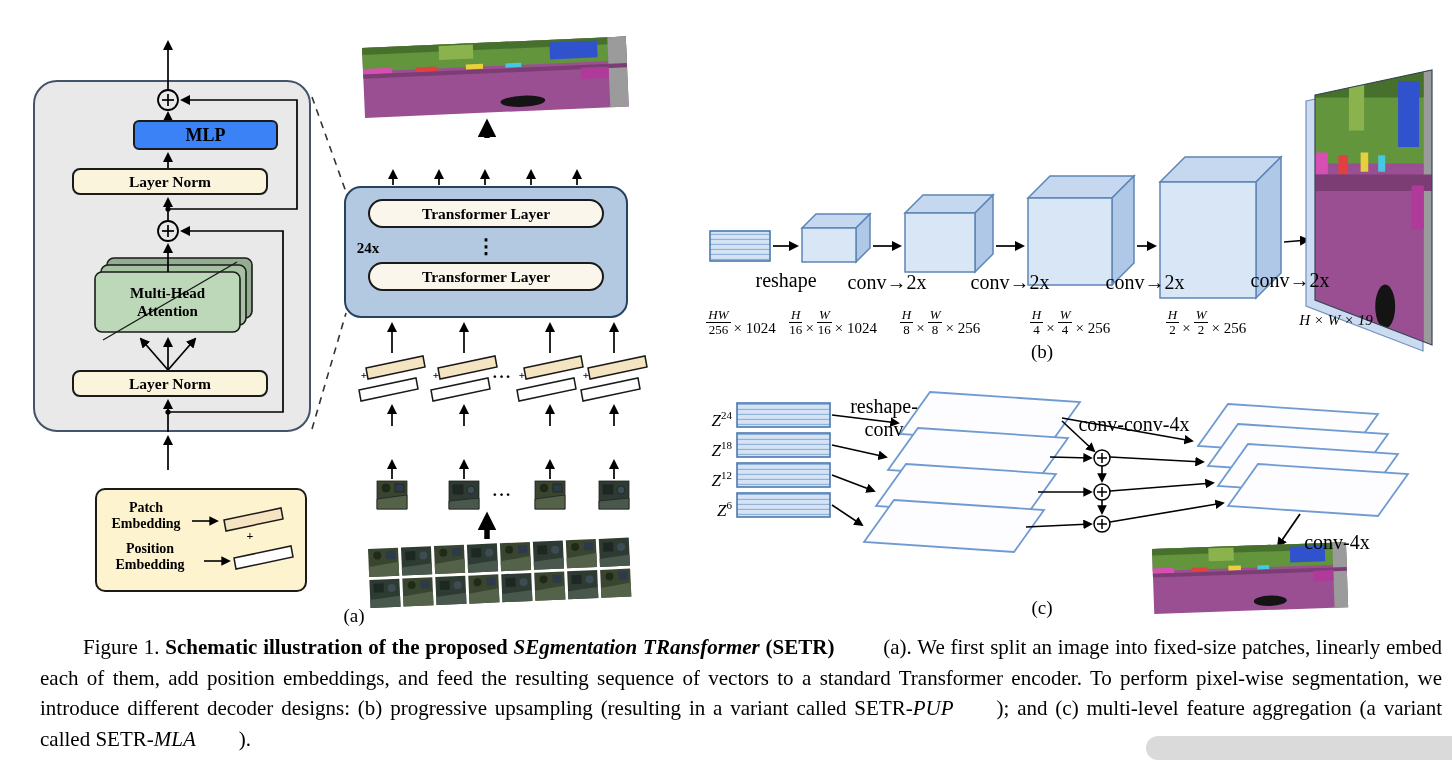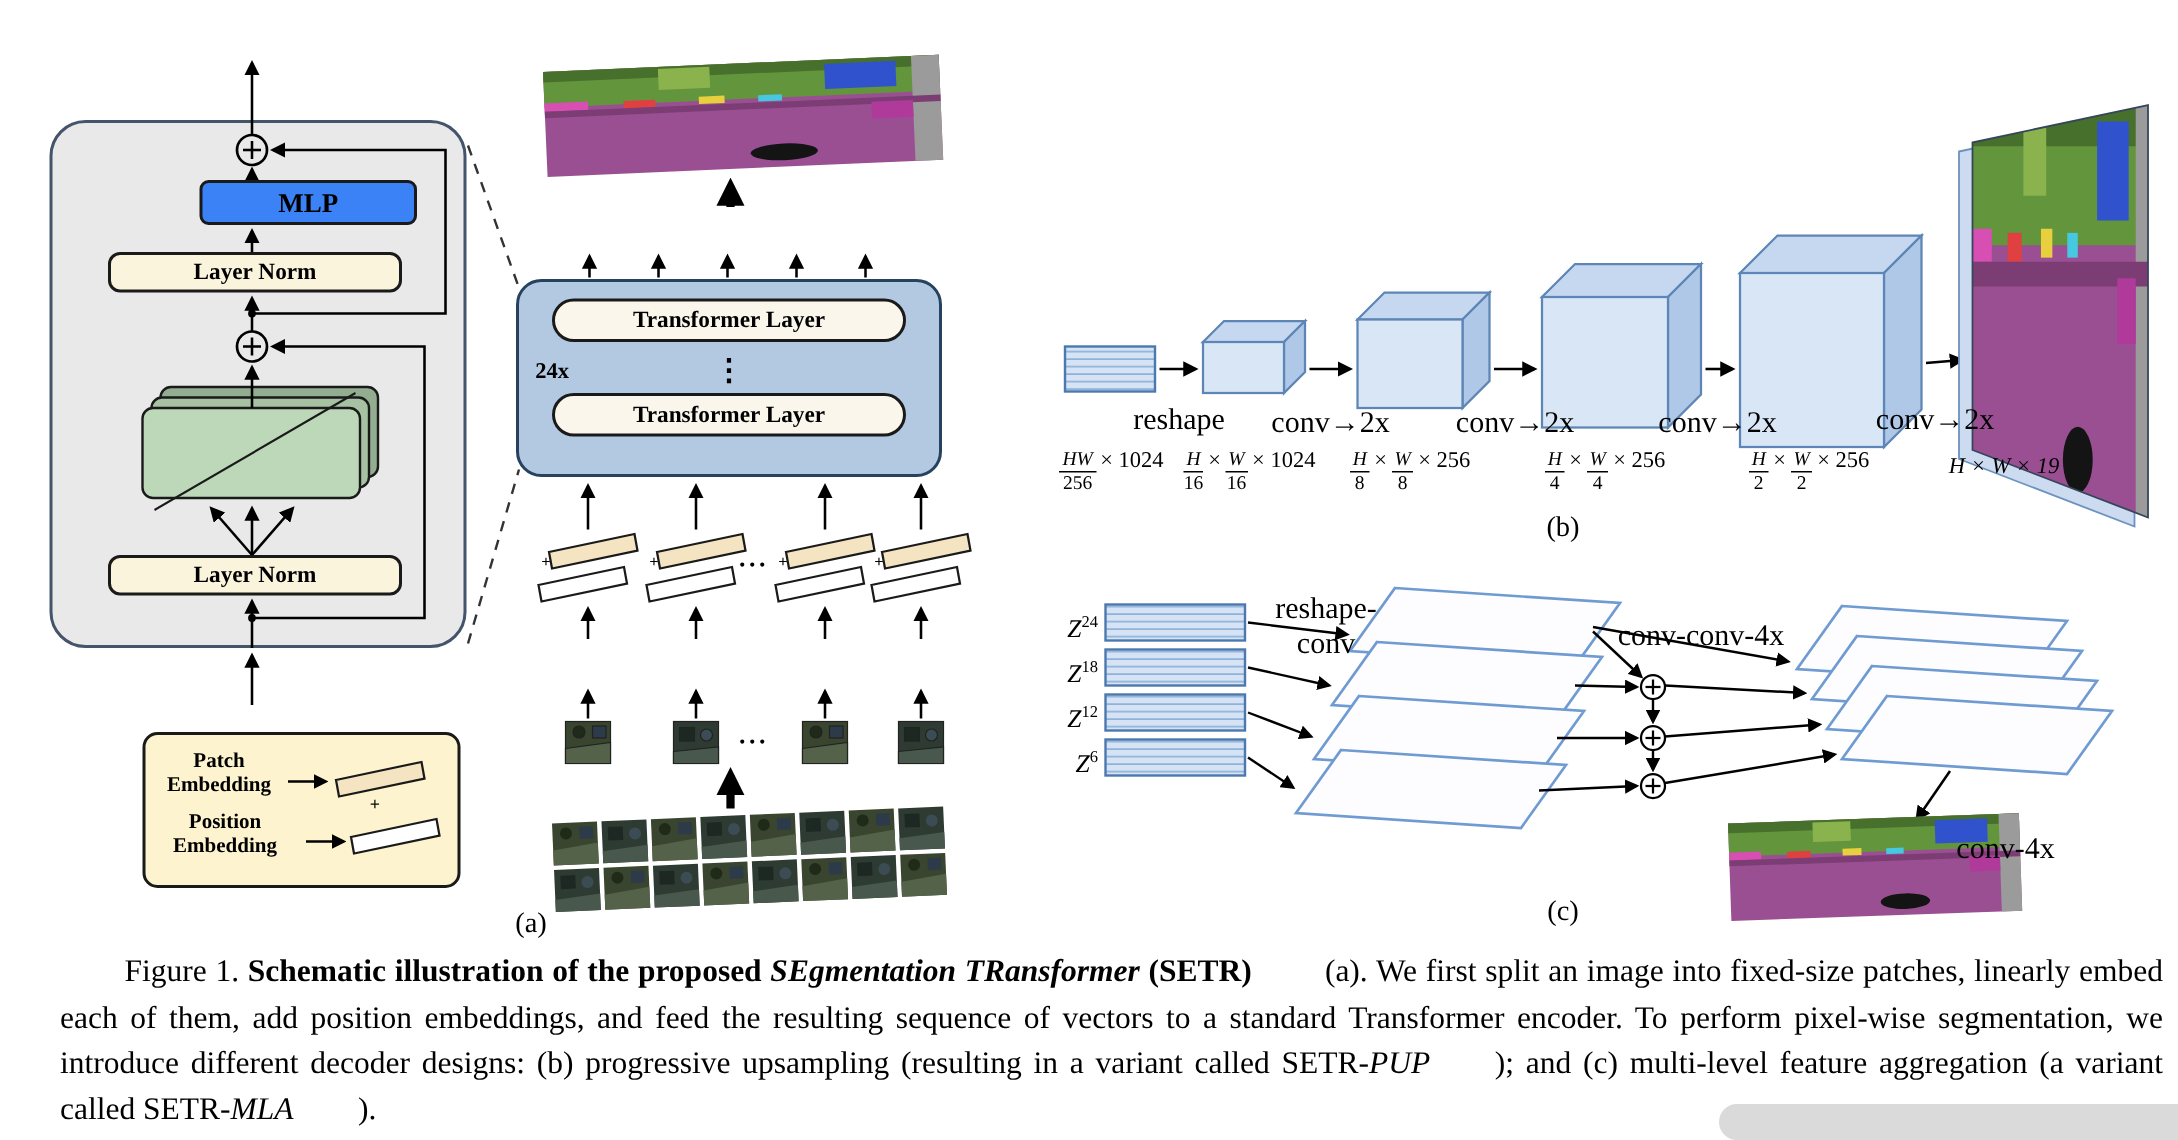--- a/index.html
+++ b/index.html
@@ -32,21 +32,21 @@
     background:#faf6ec; border:2px solid #1a1a1a; border-radius:15px;
     font-weight:bold; font-size:15.5px;
   }
   .lbl-b { font-weight:bold; }
   .small-label { font-size:20px;margin-top:20px; }
   .panel-letter { font-size:19px; }
   .legend-text { font-size:14px; font-weight:bold; line-height:16px; text-align:center; }
   .dots-v { font-size:20px; font-weight:bold; }
   .dots-h { font-size:17px; font-weight:bold; letter-spacing:1px; }
   .plus-sm { font-size:11px; font-weight:bold; }
-  .dim { font-size:15px; display:flex; align-items:flex-start; justify-content:center; gap:3px; }
+  .dim { font-size:15px; display:flex; align-items:flex-end; justify-content:center; gap:3px; }
   .frac { display:inline-flex; flex-direction:column; align-items:center; line-height:1.05; font-size:13px; }
   .frac .top { border-bottom:1px solid #000; padding:0 2px 1px; }
   .it { font-style:italic; }
   .zlab { font-size:17px; line-height:24px; text-align:right; }
   .zlab sup { font-size:11px; }
   .caption { font-size:21px; line-height:30.5px; text-align:justify; }
   .run-normal { font-weight:normal;margin-left:43px; }
   .run-bold { font-weight:bold; }
   .run-italic { font-style:italic; }
   .run-bolditalic { font-weight:bold; font-style:italic; }
@@ -326,20 +326,24 @@
       <use href="#sheet" transform="translate(1218,444)"></use>
       <use href="#sheet" transform="translate(1228,464)"></use>
 
       <line x1="1300" y1="514" x2="1278" y2="546" stroke="#000" stroke-width="1.7" marker-end="url(#arw)"></line>
 
       <use href="#segmap" transform="translate(1152,549) rotate(-2) scale(0.97,0.65)"></use>
     </g>
   </svg>
 
   <div class="abs ctr box-cream" style="left:72px;top:370px;width:196px;height:27px;border-radius:8px">Layer Norm</div>
+  <div class="abs ctr" style="left:95px;top:276px;width:145px;height:52px;flex-direction:column;font-weight:bold;font-size:15px;line-height:18px">
+    <div>Multi-Head</div>
+    <div>Attention</div>
+  </div>
   <div class="abs ctr box-cream" style="left:72px;top:168px;width:196px;height:27px;border-radius:8px">Layer Norm</div>
   <div class="abs ctr box-tan" style="left:95px;top:120px;width:145px;height:30px">MLP</div>
 
   <div class="abs legend-text" style="left:102px;top:500px;width:88px">
     <div>Patch</div>
     <div>Embedding</div>
   </div>
   <div class="abs ctr plus-sm" style="left:243px;top:529px;width:14px;height:14px;font-size:12px">+</div>
   <div class="abs legend-text" style="left:102px;top:541px;width:96px">
     <div>Position</div>
@@ -425,21 +429,21 @@
 
   <div class="abs ctr panel-letter" style="left:1020px;top:340px;width:44px;height:24px">(b)</div>
 
   <div class="abs zlab" style="left:694px;top:403px;width:38px;height:24px"><span class="it">Z</span><sup>24</sup></div>
   <div class="abs zlab" style="left:694px;top:433px;width:38px;height:24px"><span class="it">Z</span><sup>18</sup></div>
   <div class="abs zlab" style="left:694px;top:463px;width:38px;height:24px"><span class="it">Z</span><sup>12</sup></div>
   <div class="abs zlab" style="left:694px;top:493px;width:38px;height:24px"><span class="it">Z</span><sup>6</sup></div>
 
   <div class="abs ctr small-label" style="left:834px;top:388px;width:100px;height:20px">reshape-conv</div>
   <div class="abs ctr small-label" style="left:1078px;top:394px;width:112px;height:20px">conv-conv-4x</div>
-  <div class="abs ctr small-label" style="left:1304px;top:536px;width:66px;height:20px">conv-4x</div>
+  <div class="abs ctr small-label" style="left:1304px;top:512px;width:66px;height:20px">conv-4x</div>
 
   <div class="abs ctr panel-letter" style="left:1020px;top:596px;width:44px;height:24px">(c)</div>
 
   <div class="abs caption" style="left:40px;top:632px;width:1402px"><span class="run-normal">Figure 1. </span><span class="run-bold">Schematic illustration of the proposed </span><span class="run-bolditalic">SEgmentation TRansformer</span><span class="run-bold"> (SETR)</span><span class="run-normal"> (a). We first split an image into fixed-size patches, linearly embed each of them, add position embeddings, and feed the resulting sequence of vectors to a standard Transformer encoder. To perform pixel-wise segmentation, we introduce different decoder designs: (b) progressive upsampling (resulting in a variant called SETR-</span><span class="run-italic">PUP</span><span class="run-normal">); and (c) multi-level feature aggregation (a variant called SETR-</span><span class="run-italic">MLA</span><span class="run-normal">).</span></div>
 
   <div class="abs corner-bar" style="left:1146px;top:736px;width:306px;height:24px"></div>
 
 </div>
 
 </body></html>

